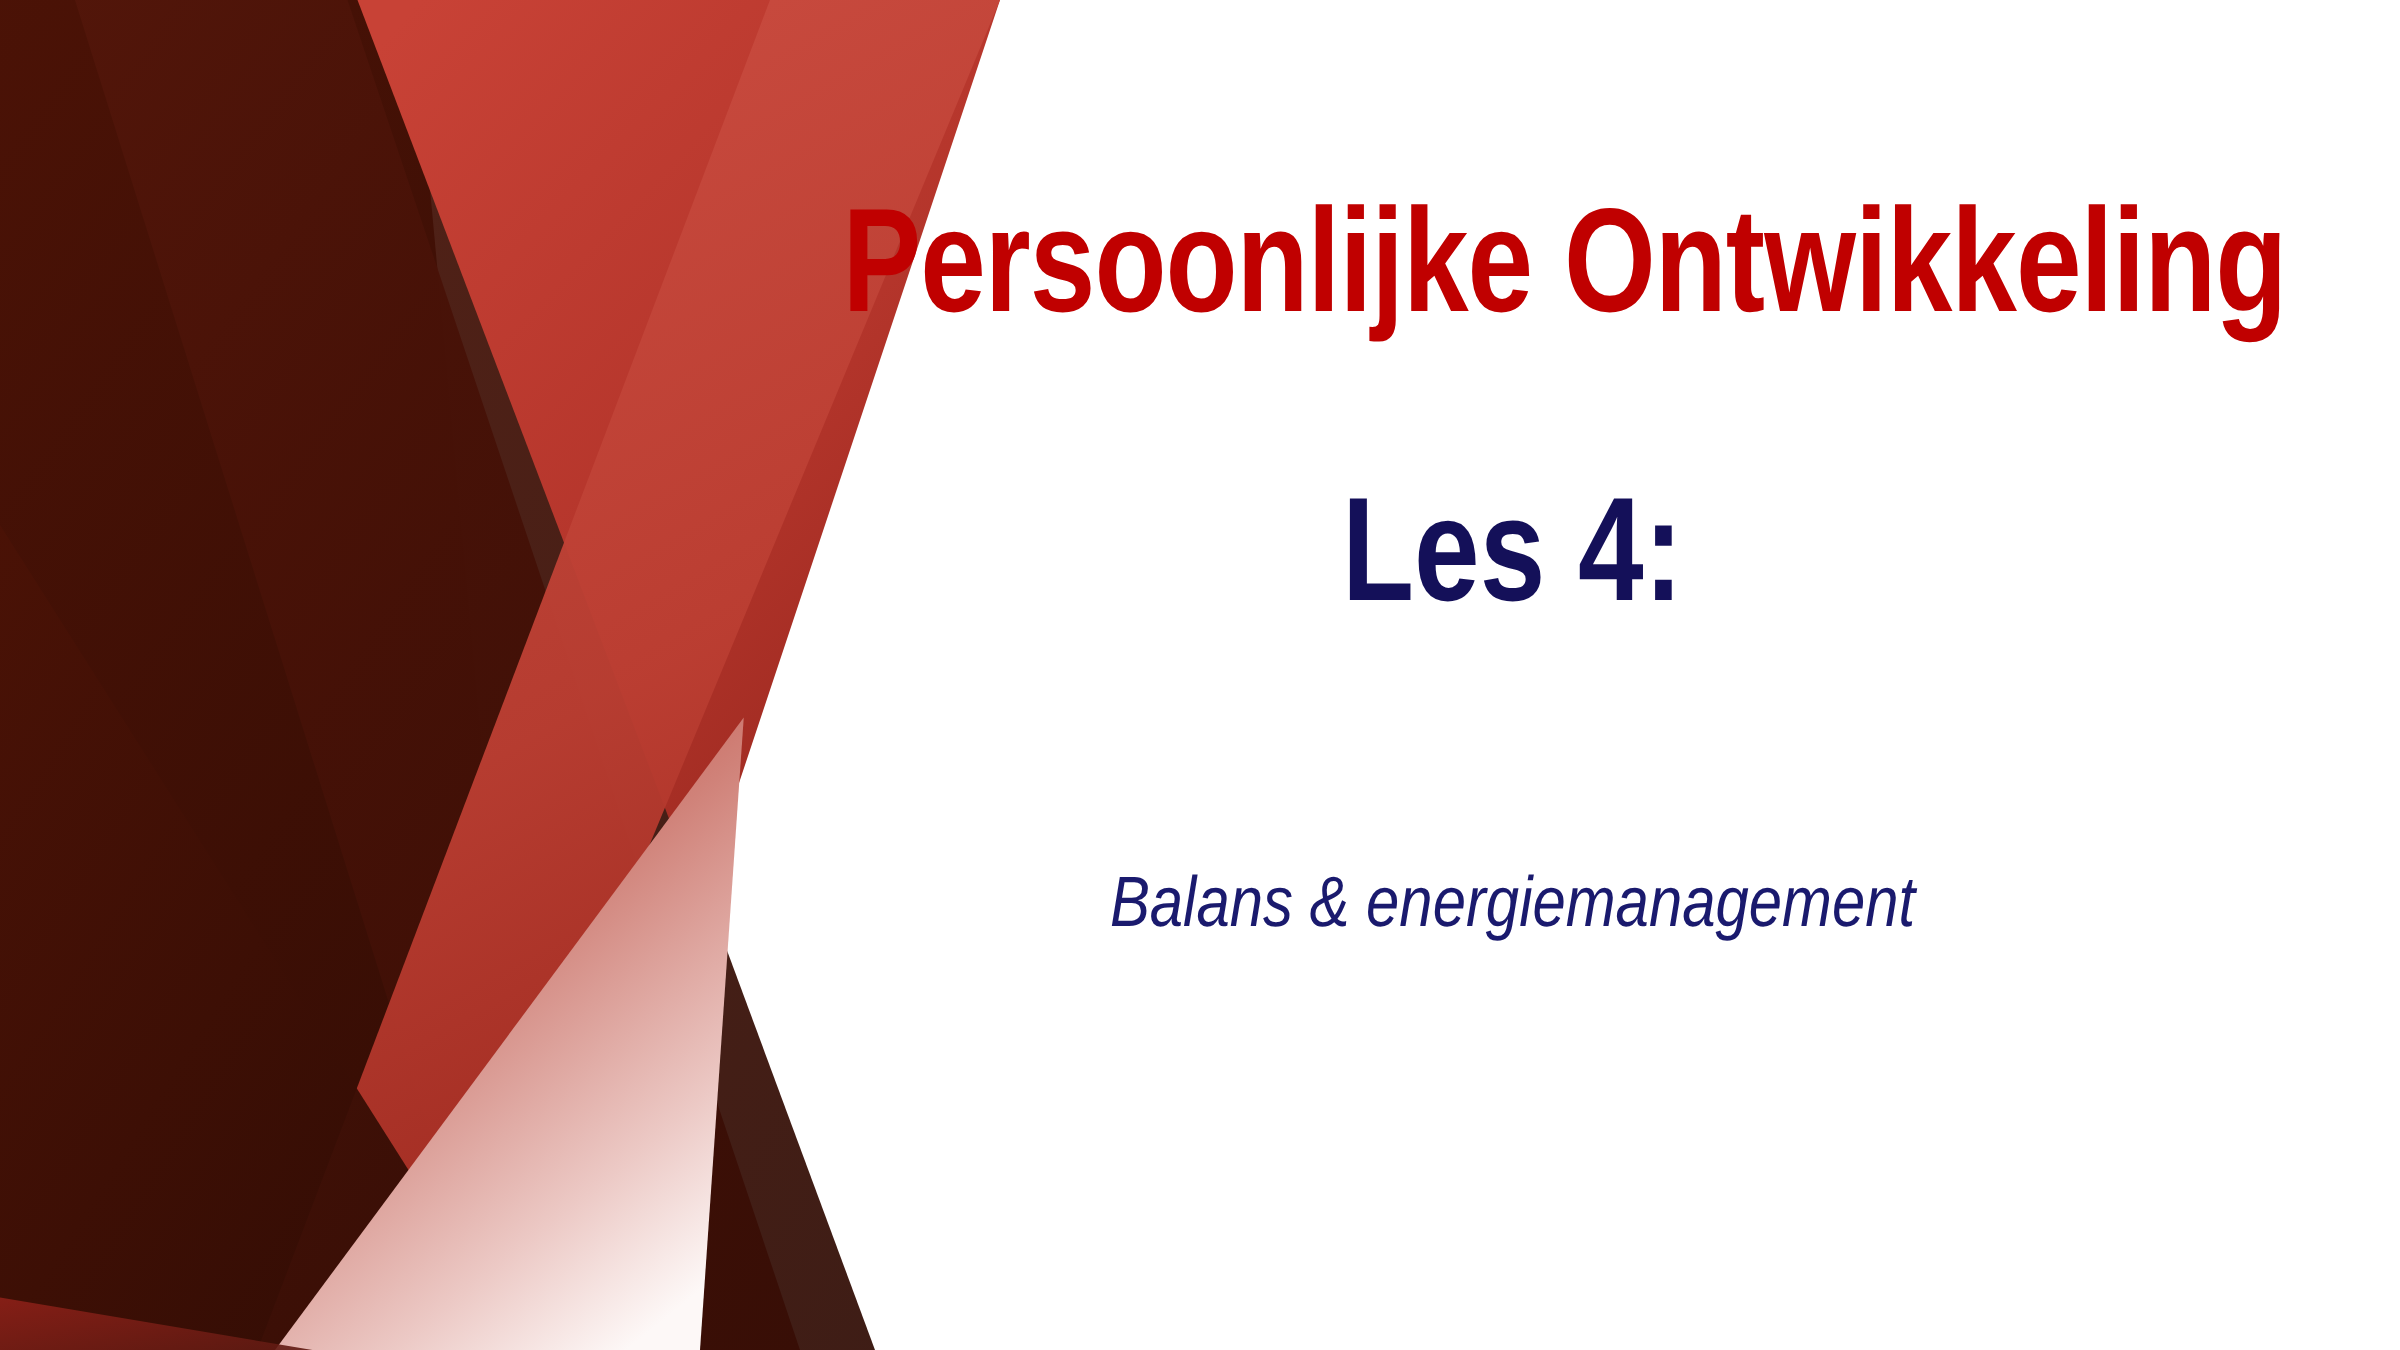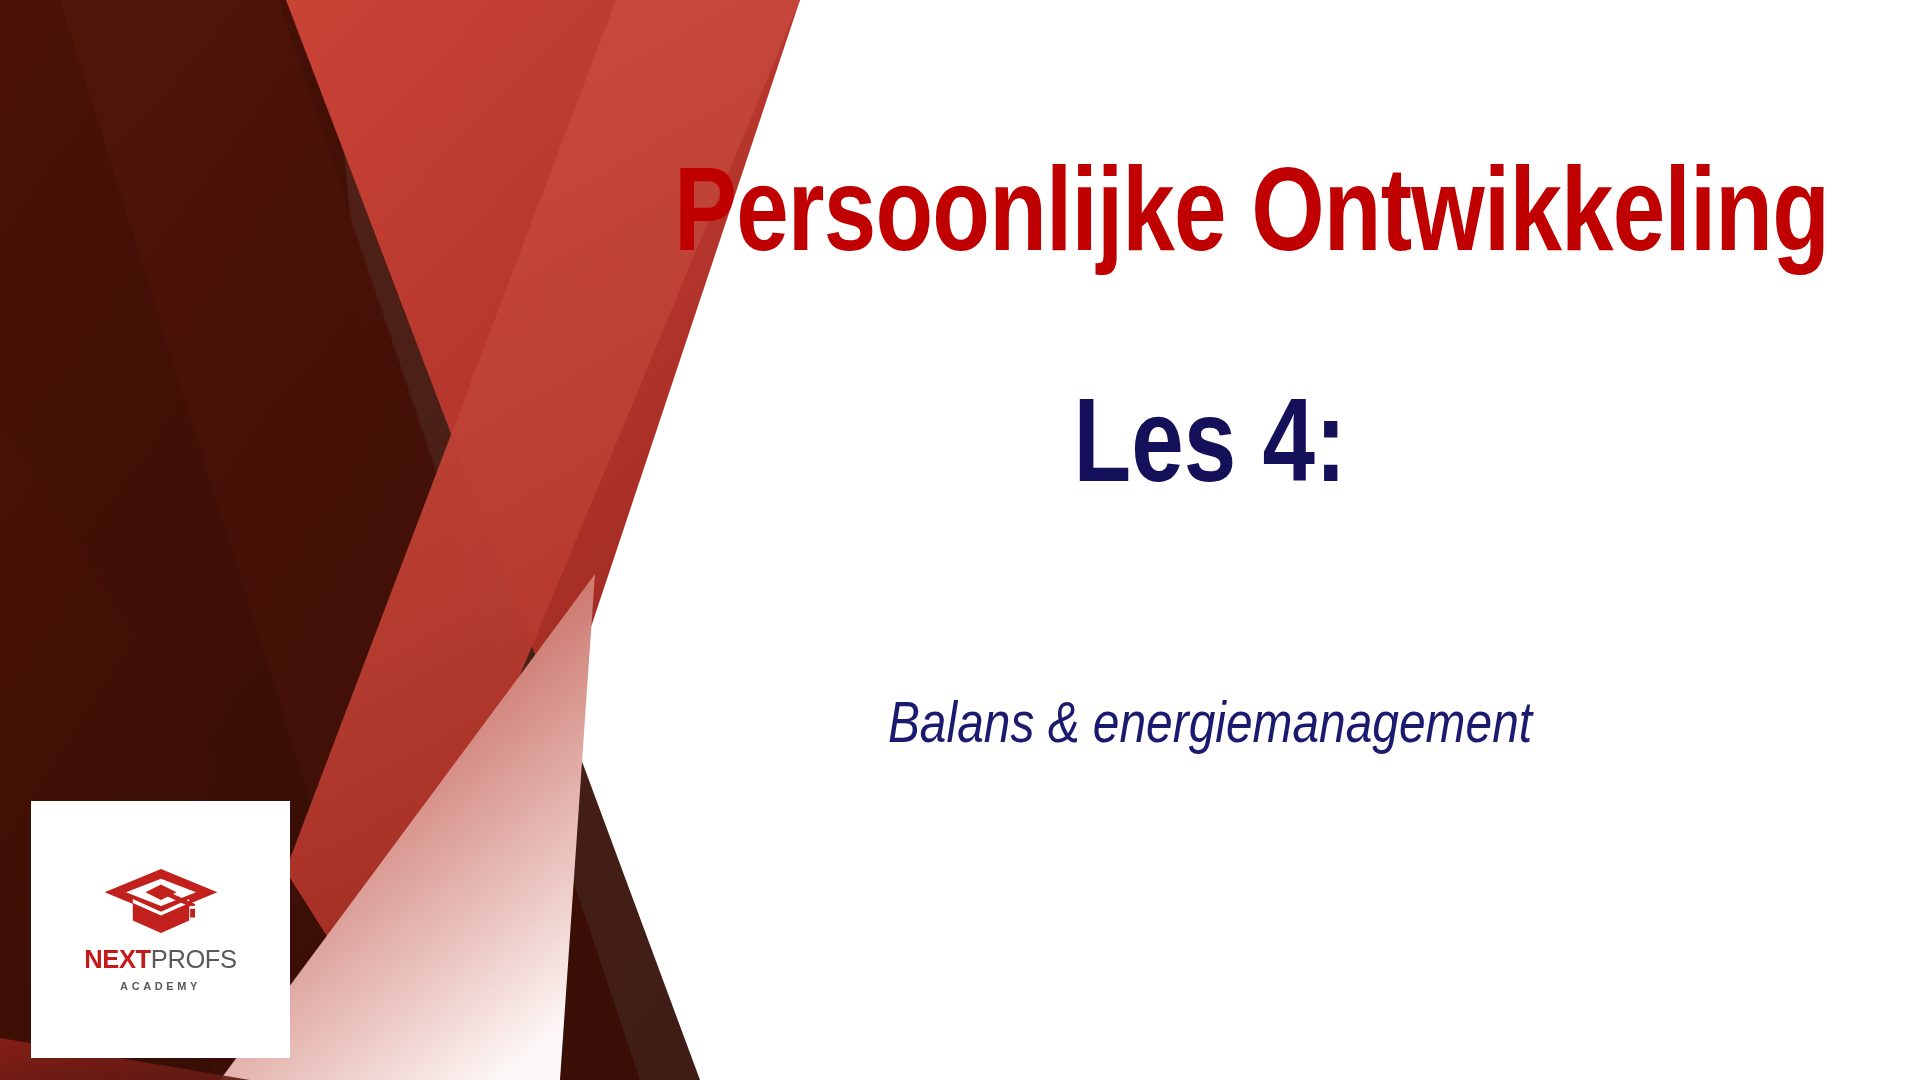--- a/index.html
+++ b/index.html
@@ -192,38 +192,14 @@
 
   <div id="text-block">
 
     <div id="main-title" style="color:#c00000">Persoonlijke Ontwikkeling</div>
 
     <div id="lesson-title" style="color:#141059">Les 4:</div>
 
     <div id="lesson-subtitle" style="color:#1a1a6e">Balans &amp; energiemanagement</div>
   </div>
 
-  <div id="logo-card">
-
-    <svg id="logo-mark" viewBox="0 0 120 72" xmlns="http://www.w3.org/2000/svg">
-
-      <path d="M60 2 L118 26 L60 50 L2 26 Z
-               M60 12 L96 26 L60 40 L24 26 Z" fill="#c1201c" fill-rule="evenodd"></path>
-
-      <path d="M60 18 L76 26 L60 34 L44 26 Z" fill="#c1201c"></path>
-
-      <path d="M31 33 L60 46 L89 33 L89 55 L60 68 L31 55 Z" fill="#c1201c"></path>
-
-      <path d="M31 33 L60 46 L89 33 L89 37 L60 50 L31 37 Z" fill="#ffffff"></path>
-
-      <path d="M60 22 L95 38 L95 52 L90 52 L90 41 L57 26 Z" fill="#c1201c"></path>
-
-      <rect x="90" y="40" width="5" height="3" fill="#ffffff"></rect>
-    </svg>
-
-    <div id="logo-wordmark">
-      <span id="logo-word-next">NEXT</span><span id="logo-word-profs">PROFS</span>
-    </div>
-
-    <div id="logo-academy">ACADEMY</div>
-  </div>
 
 </div>
 
 </body></html>

